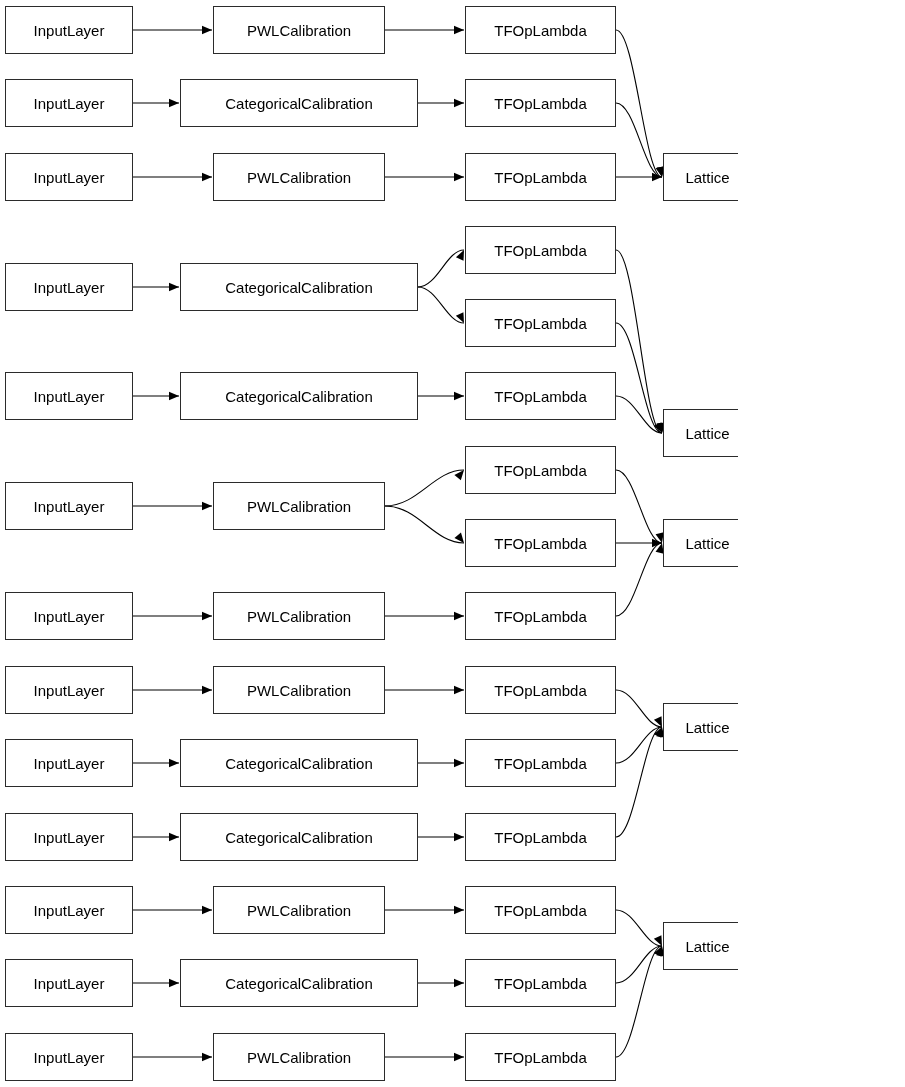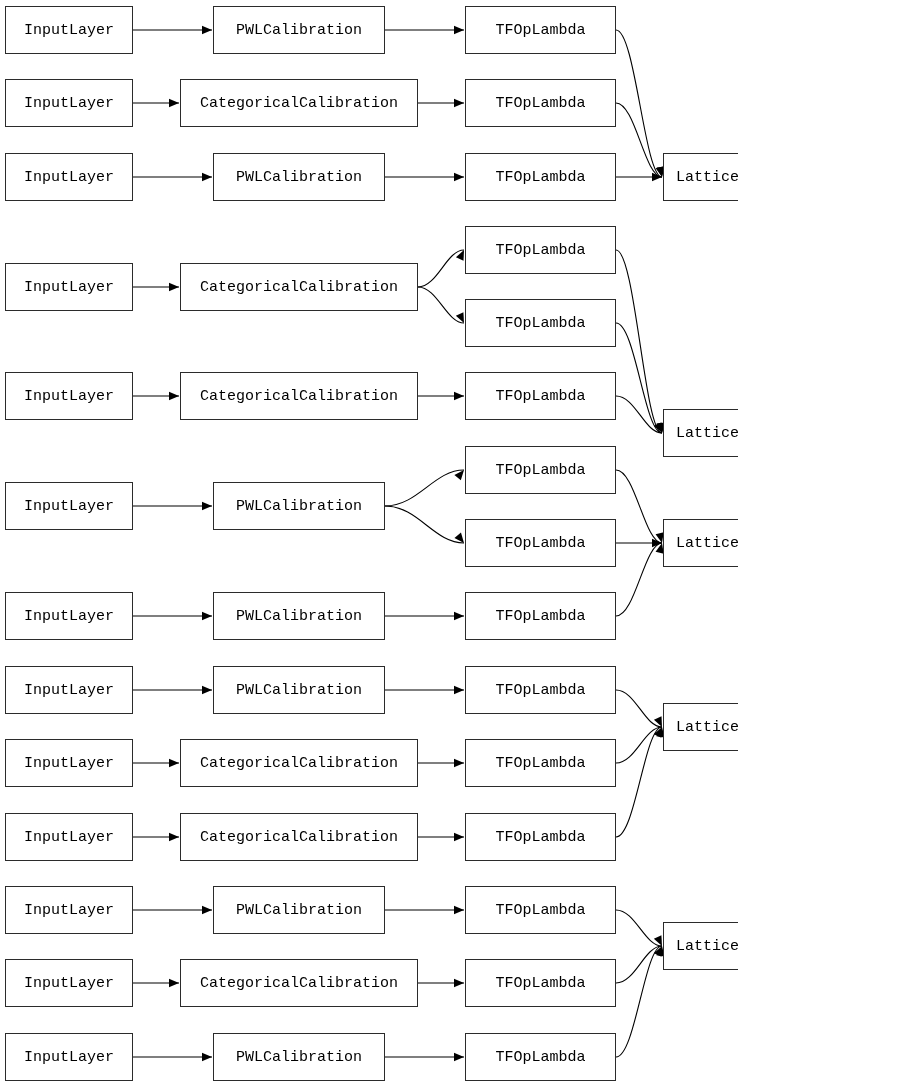--- a/index.html
+++ b/index.html
@@ -1,18 +1,18 @@
 <!DOCTYPE html>
 <html><head>
 <meta charset="utf-8">
 <title>Model Graph</title>
 <style>
   html,body{margin:0;padding:0;background:#ffffff;}
   #canvas{position:relative;width:738px;height:1087px;background:#ffffff;
-          font-family:Liberation Mono, monospace;overflow:hidden;}
+          font-family:Liberation Sans, sans-serif;overflow:hidden;}
   .node{position:absolute;box-sizing:border-box;border:1px solid #2b2b2b;
         background:#ffffff;display:flex;align-items:center;justify-content:center;
         font-size:15px;color:#000000;line-height:1;white-space:nowrap;z-index:2;}
   #edges{position:absolute;left:0;top:0;width:905px;height:1087px;z-index:1;}
   #edges path{fill:none;stroke:#000000;stroke-width:1.1;}
   #edges polygon{fill:#000000;stroke:none;}
 </style>
 </head>
 <body>
 

